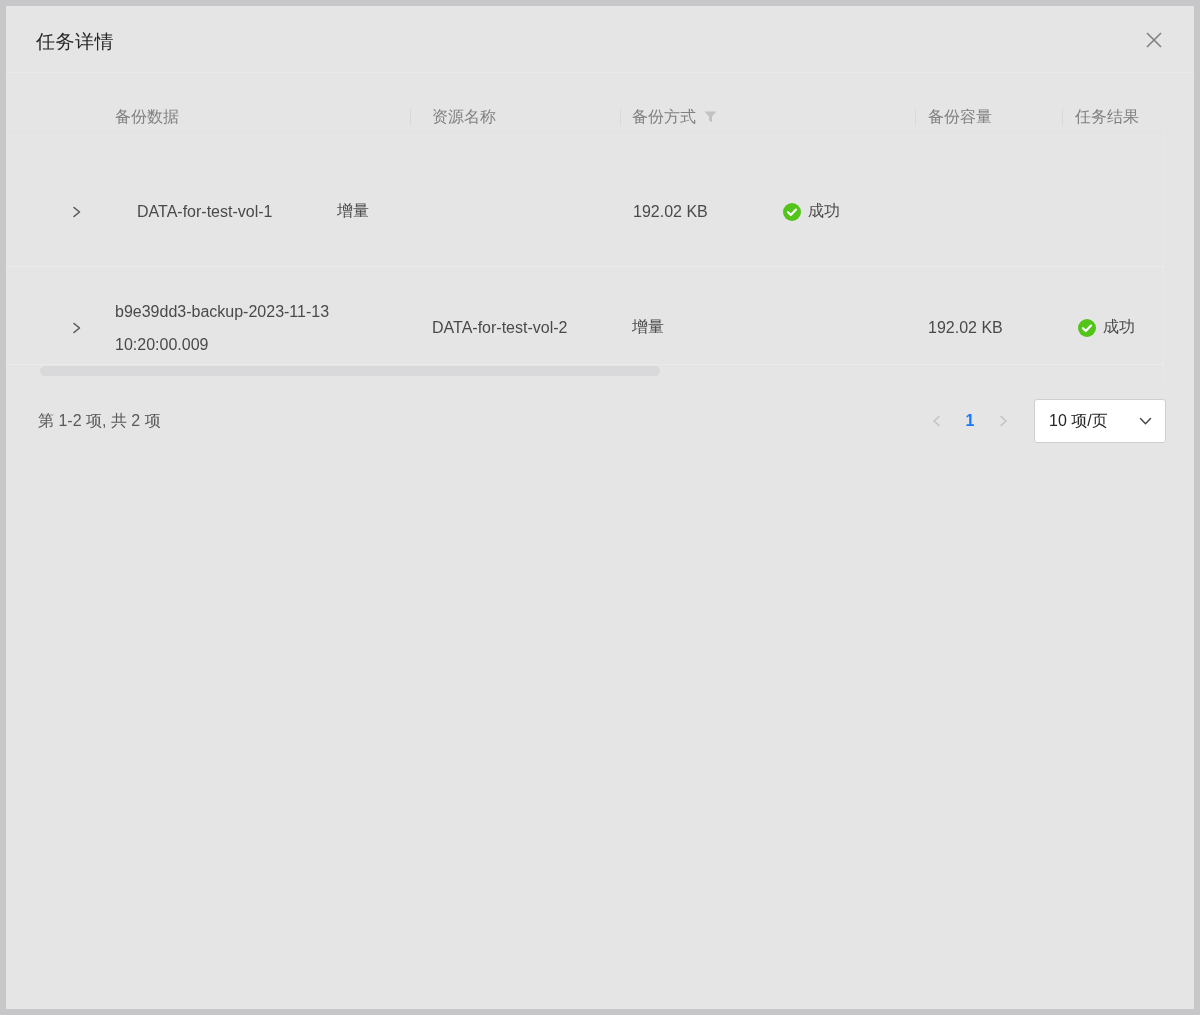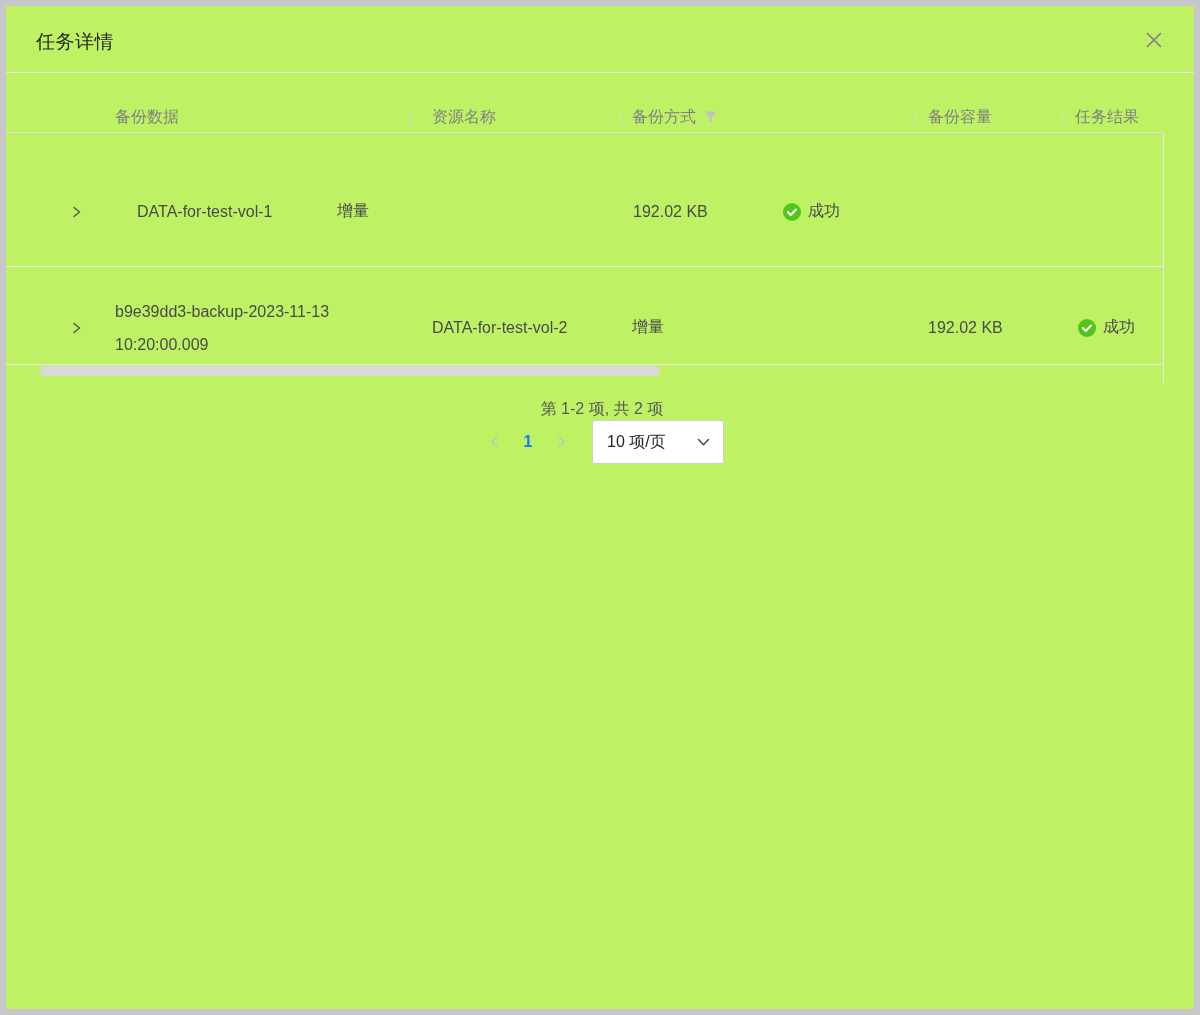--- a/index.html
+++ b/index.html
@@ -10,21 +10,21 @@
   *{box-sizing:border-box;margin:0;padding:0;}
   html,body{background:#fff;}
   body{
     font-family:"Liberation Sans","DejaVu Sans",sans-serif;
     width:1200px;height:1015px;overflow:hidden;
   }
   .dialog{
     position:relative;
     width:1200px;height:1015px;
     border:6px solid var(--frame);
-    background:#bef264;
+    background:#e5e5e5;
   }
   
   .modal-header{
     height:67px;
     padding:6px 28px 0 30px;
     border-bottom:1px solid #e9e9e9;
     display:flex;align-items:center;justify-content:space-between;
   }
   .dialog-title{
     font-size:19px;color:#262626;font-weight:500;letter-spacing:.5px;
@@ -80,21 +80,21 @@
     height:10px;margin-top:1px;position:relative;width:1188px;
   }
   .hscroll .thumb{
     position:absolute;left:34px;top:0;width:620px;height:10px;
     background:#d9d9dc;border-radius:5px;cursor:pointer;
   }
   
   .pagination{
     margin-top:23px;
     padding:0 28px 0 32px;
-    display:flex;align-items:center;flex-direction:column;
+    display:flex;align-items:center;justify-content:space-between;
   }
   .page-summary{color:#595959;font-size:16px;}
   .page-controls{display:flex;align-items:center;}
   .page-arrow{
     width:30px;height:30px;display:flex;align-items:center;justify-content:center;
     cursor:default;
   }
   .page-num{
     min-width:36px;text-align:center;
     color:var(--active);font-size:16px;font-weight:600;cursor:pointer;

